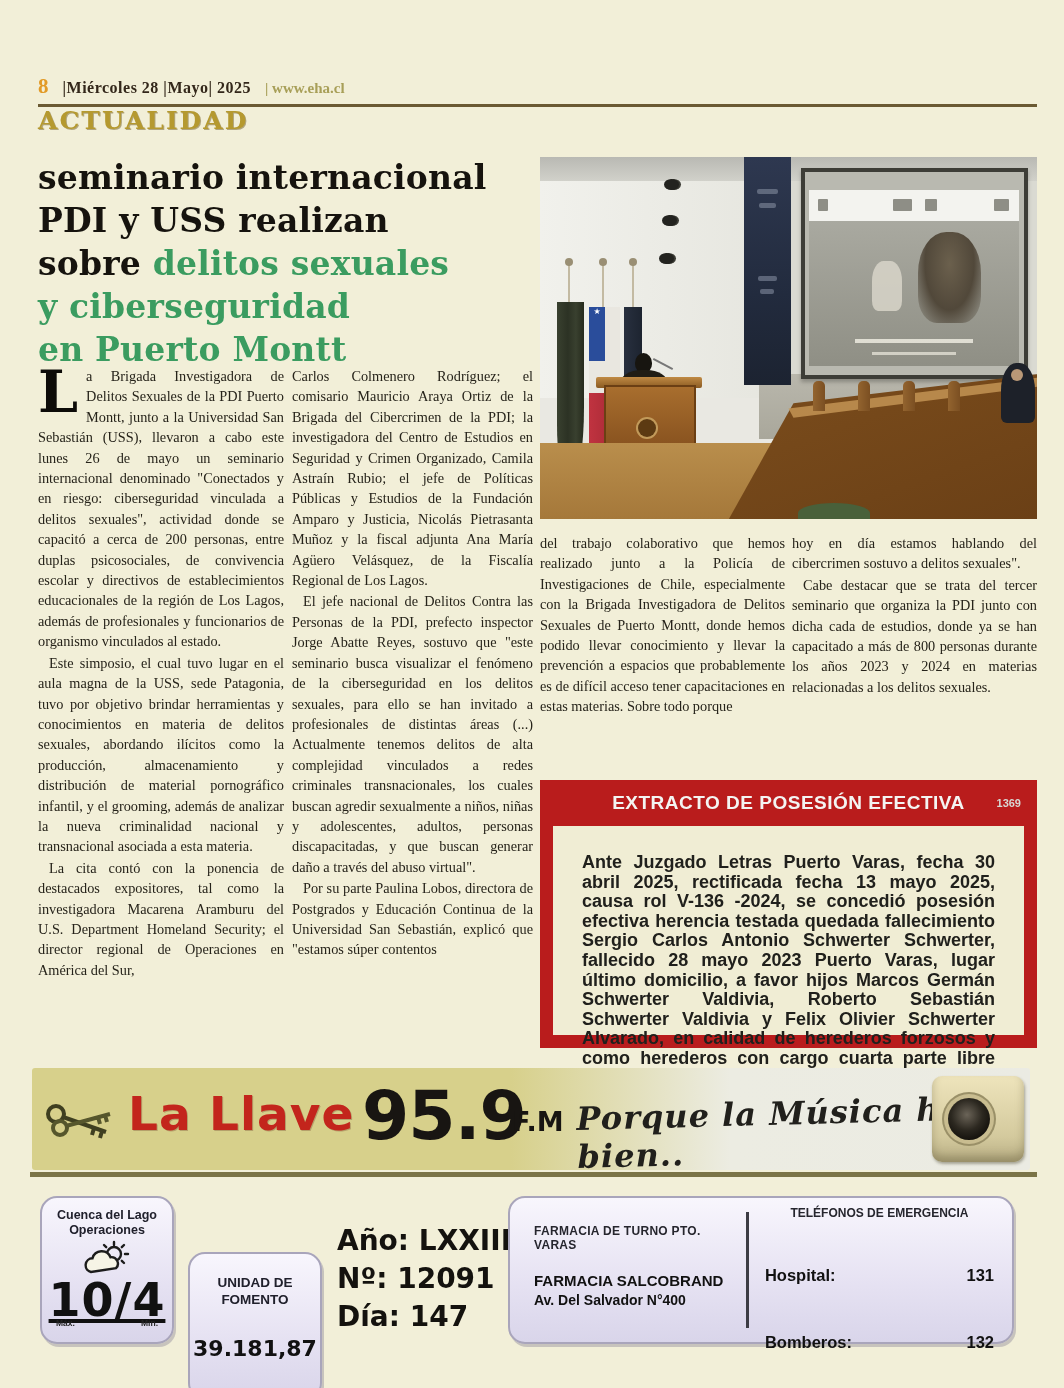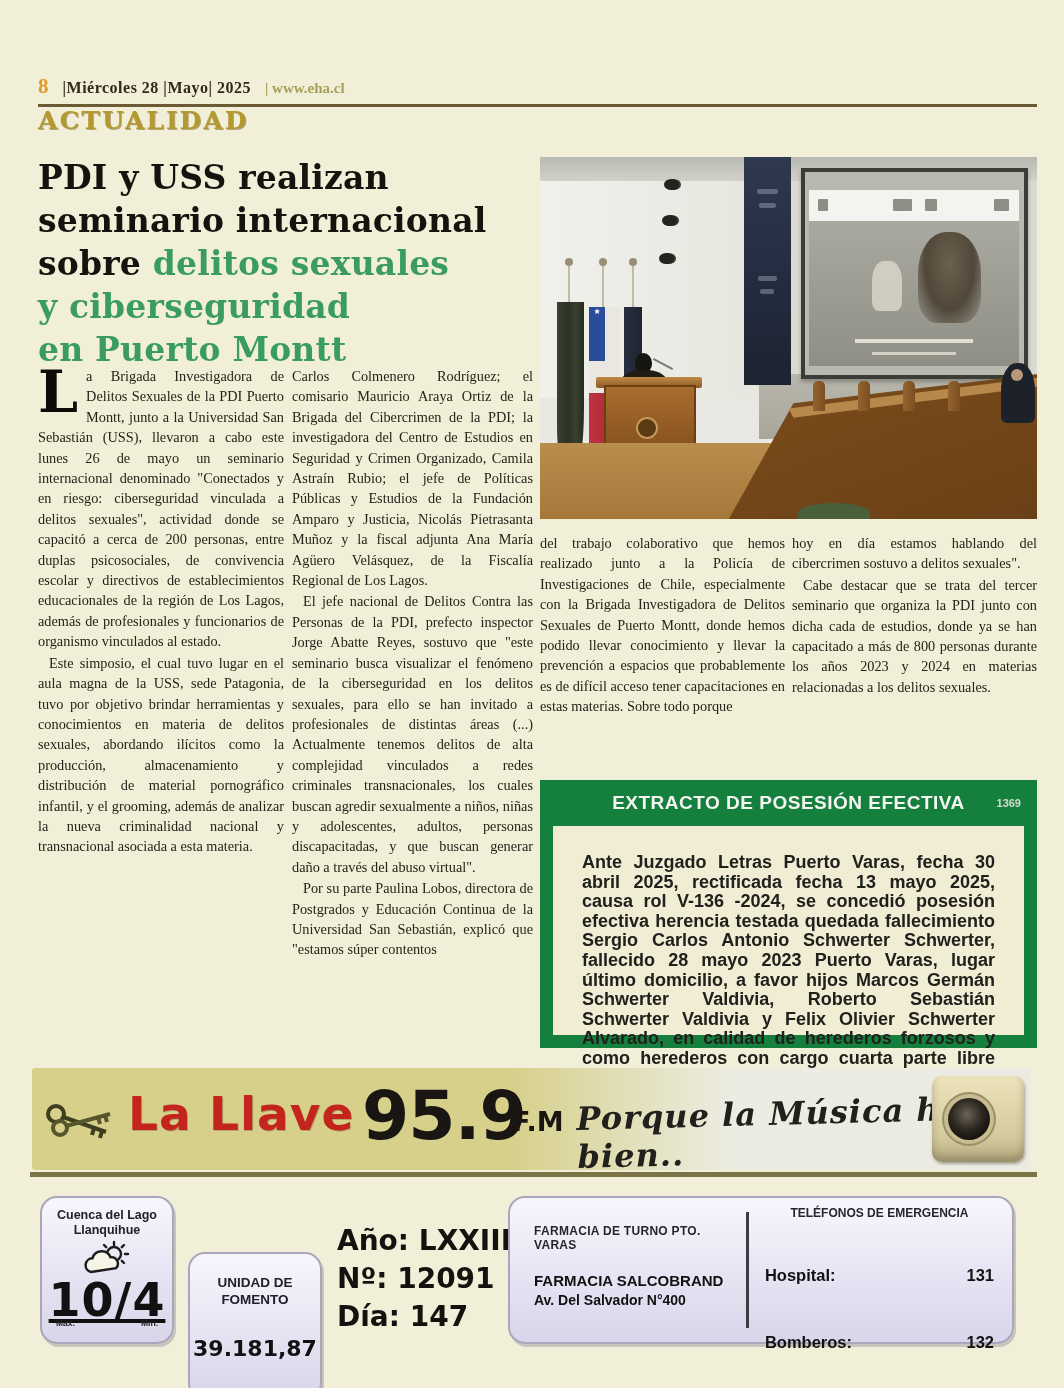--- a/index.html
+++ b/index.html
@@ -61,21 +61,21 @@
   .col{position:absolute;font-size:14.3px;line-height:20.4px;color:#26231a;text-align:justify;overflow:hidden;}
   .col p{margin:0;}
   .col p + p{text-indent:11px;margin-top:1px;}
   .col-1{left:38px;top:366px;width:246px;height:688px;}
   .col-2{left:292px;top:366px;width:241px;height:688px;}
   .col-3{left:540px;top:533px;width:245px;height:240px;}
   .col-4{left:792px;top:533px;width:245px;height:240px;}
   .dropcap{float:left;font-family:"DejaVu Serif",serif;font-weight:bold;font-size:57px;line-height:47px;padding:2px 8px 0 0;color:#0d0b08;}
 
   
-  .extract{position:absolute;left:540px;top:780px;width:497px;height:268px;background:#15803d;text-decoration:underline;}
+  .extract{position:absolute;left:540px;top:780px;width:497px;height:268px;background:#b91c1c;text-decoration:underline;}
   .extract-head{position:relative;height:44px;}
   .extract-title{position:absolute;left:0;width:100%;top:12px;text-align:center;color:#f4f4f2;font-family:"Liberation Sans",sans-serif;font-weight:bold;font-size:19px;letter-spacing:.5px;}
   .extract-num{position:absolute;right:16px;top:17px;color:#d8d8d4;font-family:"Liberation Sans",sans-serif;font-weight:bold;font-size:11px;}
   .extract-inner{position:absolute;left:13px;right:13px;top:46px;bottom:13px;background:#f0edd4;padding:15px 17px;box-sizing:border-box;}
   .extract-body{font-family:"Liberation Sans",sans-serif;font-weight:bold;font-size:18px;line-height:19.6px;color:#20201c;text-align:justify;margin:12px;}
 
   
   .banner{position:absolute;left:32px;top:1068px;width:998px;height:102px;background:linear-gradient(90deg,#d7d08b 0%,#d7d08b 48%,#ecece2 70%,#ebebe3 100%);border-radius:3px;}
   .keys-icon{position:absolute;left:12px;top:26px;}
   .banner-brand{position:absolute;left:96px;top:18px;font-family:"DejaVu Sans",sans-serif;font-weight:bold;font-size:47px;color:#c3251c;letter-spacing:1px;text-shadow:1px 1px 0 rgba(80,20,10,.25);}
@@ -112,22 +112,22 @@
 <div class="page">
 
   <div class="masthead">
     <span class="page-num">8</span>
     <span class="mast-date">|Miércoles 28 |Mayo| 2025</span>
     <span class="mast-url">| www.eha.cl</span>
   </div>
   <div class="section-label">ACTUALIDAD</div>
 
   <div class="headline">
+    <div class="hl-line"><span class="hl-black">seminario internacional</span><span class="hl-green"></span></div>
     <div class="hl-line"><span class="hl-black">PDI y USS realizan</span><span class="hl-green"></span></div>
-    <div class="hl-line"><span class="hl-black">seminario internacional</span><span class="hl-green"></span></div>
     <div class="hl-line"><span class="hl-black">sobre </span><span class="hl-green">delitos sexuales</span></div>
     <div class="hl-line"><span class="hl-black"></span><span class="hl-green">y ciberseguridad</span></div>
     <div class="hl-line"><span class="hl-black"></span><span class="hl-green">en Puerto Montt</span></div>
   </div>
 
   <div class="photo">
     <div class="ph-ceiling"></div>
     <div class="ph-wall-left"></div>
     <div class="ph-wall-right"></div>
     <div class="ph-wall-low"></div>
@@ -177,20 +177,21 @@
     <div class="ph-chair" style="left:64%"></div>
     <div class="ph-chair" style="left:73%"></div>
     <div class="ph-chair" style="left:82%"></div>
     <div class="ph-person"></div>
     <div class="ph-plant"></div>
   </div>
 
   <div class="col col-1">
     <p class="para"><span class="dropcap">L</span><span>a Brigada Investigadora de Delitos Sexuales de la PDI Puerto Montt, junto a la Universidad San Sebastián (USS), llevaron a cabo este lunes 26 de mayo un seminario internacional denominado "Conectados y en riesgo: ciberseguridad vinculada a delitos sexuales", actividad donde se capacitó a cerca de 200 personas, entre duplas psicosociales, de convivencia escolar y directivos de establecimientos educacionales de la región de Los Lagos, además de profesionales y funcionarios de organismo vinculados al estado.</span></p>
     <p class="para">Este simposio, el cual tuvo lugar en el aula magna de la USS, sede Patagonia, tuvo por objetivo brindar herramientas y conocimientos en materia de delitos sexuales, abordando ilícitos como la producción, almacenamiento y distribución de material pornográfico infantil, y el grooming, además de analizar la nueva criminalidad nacional y transnacional asociada a esta materia.</p>
+    <p class="para">La cita contó con la ponencia de destacados expositores, tal como la investigadora Macarena Aramburu del U.S. Department Homeland Security; el director regional de Operaciones en América del Sur,</p>
   </div>
   <div class="col col-2">
     <p class="para">Carlos Colmenero Rodríguez; el comisario Mauricio Araya Ortiz de la Brigada del Cibercrimen de la PDI; la investigadora del Centro de Estudios en Seguridad y Crimen Organizado, Camila Astraín Rubio; el jefe de Políticas Públicas y Estudios de la Fundación Amparo y Justicia, Nicolás Pietrasanta Muñoz y la fiscal adjunta Ana María Agüero Velásquez, de la Fiscalía Regional de Los Lagos.</p>
     <p class="para">El jefe nacional de Delitos Contra las Personas de la PDI, prefecto inspector Jorge Abatte Reyes, sostuvo que "este seminario busca visualizar el fenómeno de la ciberseguridad en los delitos sexuales, para ello se han invitado a profesionales de distintas áreas (...) Actualmente tenemos delitos de alta complejidad vinculados a redes criminales transnacionales, los cuales buscan agredir sexualmente a niños, niñas y adolescentes, adultos, personas discapacitadas, y que buscan generar daño a través del abuso virtual".</p>
     <p class="para">Por su parte Paulina Lobos, directora de Postgrados y Educación Continua de la Universidad San Sebastián, explicó que "estamos súper contentos</p>
   </div>
   <div class="col col-3">
     <p class="para">del trabajo colaborativo que hemos realizado junto a la Policía de Investigaciones de Chile, especialmente con la Brigada Investigadora de Delitos Sexuales de Puerto Montt, donde hemos podido llevar conocimiento y llevar la prevención a espacios que probablemente es de difícil acceso tener capacitaciones en estas materias. Sobre todo porque</p>
   </div>
   <div class="col col-4">
@@ -221,21 +222,21 @@
     <div class="banner-freq">95.9</div>
     <div class="banner-fm">F.M</div>
     <div class="banner-slogan">Porque la Música hace bien..</div>
     <div class="radio-device">
       <div class="radio-lens"></div>
     </div>
   </div>
   <div class="rule-bottom"></div>
 
   <div class="info-box weather-box">
-    <div class="weather-loc">Cuenca del Lago Llanquihue</div>
+    <div class="weather-loc">Cuenca del Lago Operaciones</div>
     <svg width="52" height="42" viewBox="0 0 52 42" style="margin:2px auto 0;display:block;">
       <g stroke="#1c1c1c" stroke-width="2.4" fill="none" stroke-linecap="round">
         <circle cx="33" cy="14" r="7"></circle>
         <path d="M33 2 v3 M43 5 l-2.2 2.2 M47 14 h-3 M43 23 l-2.2 -2.2 M23 5 l2.2 2.2"></path>
         <path d="M10 32 a7 7 0 0 1 1.5 -13.8 a9.5 9.5 0 0 1 18 -1 a6.5 6.5 0 0 1 5.5 11 z" fill="#f6f4e6"></path>
       </g>
     </svg>
     <div class="weather-temp">10/4</div>
     <div class="weather-minmax">
       <span>Máx.</span>

